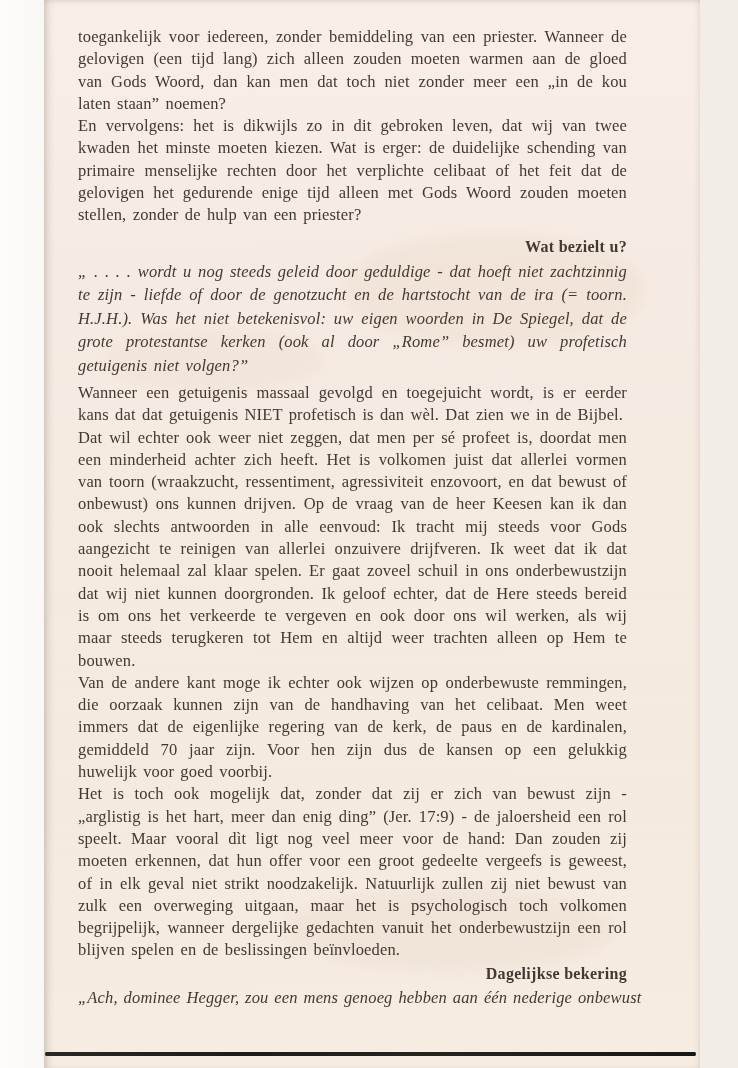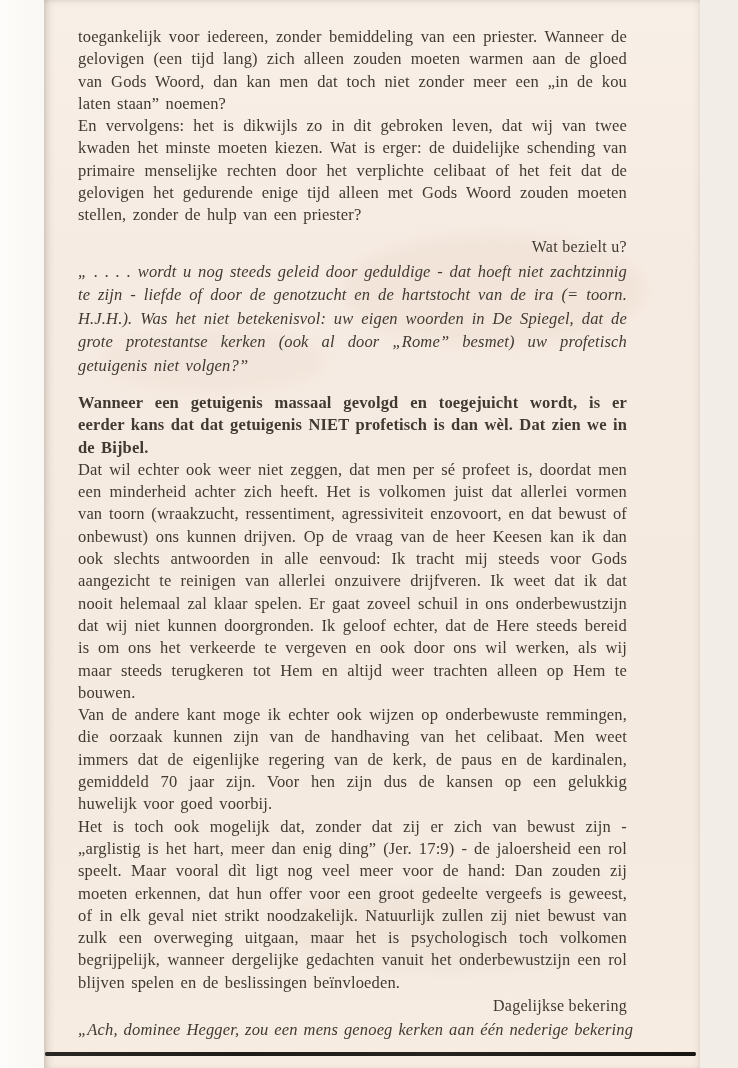--- a/index.html
+++ b/index.html
@@ -65,32 +65,32 @@
   }
   p.quote-line {
     font-style: italic;
     white-space: nowrap;
     word-spacing: 1.6px;
     line-height: 23.4px;
     margin-top: 1px;
   }
   p.h-right {
     text-align: right;
-    font-weight: normal;
+    font-weight: bold;
     font-size: 16px;
     letter-spacing: 0.3px;
     margin-top: 9px;
   }
   p.h-right.tight { margin-top: 1px; text-align: right; }
   p.attribution {
     text-align: right;
     font-style: italic;
     margin-top: 2px;
   }
-  p.mt6 { margin-top: 15px; font-weight: bold; }
+  p.mt6 { margin-top: 5px; }
   p.folio {
     text-align: right;
     margin: 1px -17px 0 0;
     letter-spacing: 0.5px;
   }
 </style>
 </head>
 <body>
 
 <div class="scan">
@@ -112,19 +112,19 @@
       <p class="body mt6">Wanneer een getuigenis massaal gevolgd en toegejuicht wordt, is er eerder kans dat dat getuigenis NIET profetisch is dan wèl. Dat zien we in de Bijbel.</p>
 
       <p class="body">Dat wil echter ook weer niet zeggen, dat men per sé profeet is, doordat men een minderheid achter zich heeft. Het is volkomen juist dat allerlei vormen van toorn (wraakzucht, ressentiment, agressiviteit enzovoort, en dat bewust of onbewust) ons kunnen drijven. Op de vraag van de heer Keesen kan ik dan ook slechts antwoorden in alle eenvoud: Ik tracht mij steeds voor Gods aangezicht te reinigen van allerlei onzuivere drijfveren. Ik weet dat ik dat nooit helemaal zal klaar spelen. Er gaat zoveel schuil in ons onderbewustzijn dat wij niet kunnen doorgronden. Ik geloof echter, dat de Here steeds bereid is om ons het verkeerde te vergeven en ook door ons wil werken, als wij maar steeds terugkeren tot Hem en altijd weer trachten alleen op Hem te bouwen.</p>
 
       <p class="body">Van de andere kant moge ik echter ook wijzen op onderbewuste remmingen, die oorzaak kunnen zijn van de handhaving van het celibaat. Men weet immers dat de eigenlijke regering van de kerk, de paus en de kardinalen, gemiddeld 70 jaar zijn. Voor hen zijn dus de kansen op een gelukkig huwelijk voor goed voorbij.</p>
 
       <p class="body">Het is toch ook mogelijk dat, zonder dat zij er zich van bewust zijn - „arglistig is het hart, meer dan enig ding” (Jer. 17:9) - de jaloersheid een rol speelt. Maar vooral dìt ligt nog veel meer voor de hand: Dan zouden zij moeten erkennen, dat hun offer voor een groot gedeelte vergeefs is geweest, of in elk geval niet strikt noodzakelijk. Natuurlijk zullen zij niet bewust van zulk een overweging uitgaan, maar het is psychologisch toch volkomen begrijpelijk, wanneer dergelijke gedachten vanuit het onderbewustzijn een rol blijven spelen en de beslissingen beïnvloeden.</p>
 
       <p class="h-right tight">Dagelijkse bekering</p>
 
-      <p class="quote-line">„Ach, dominee Hegger, zou een mens genoeg kerken aan één nederige bekering</p>
+      <p class="quote-line">„Ach, dominee Hegger, zou een mens genoeg hebben aan één nederige onbewust</p>
 
     </div>
 
     <div class="edge-line"></div>
   </div>
 </div>
 
 </body></html>

